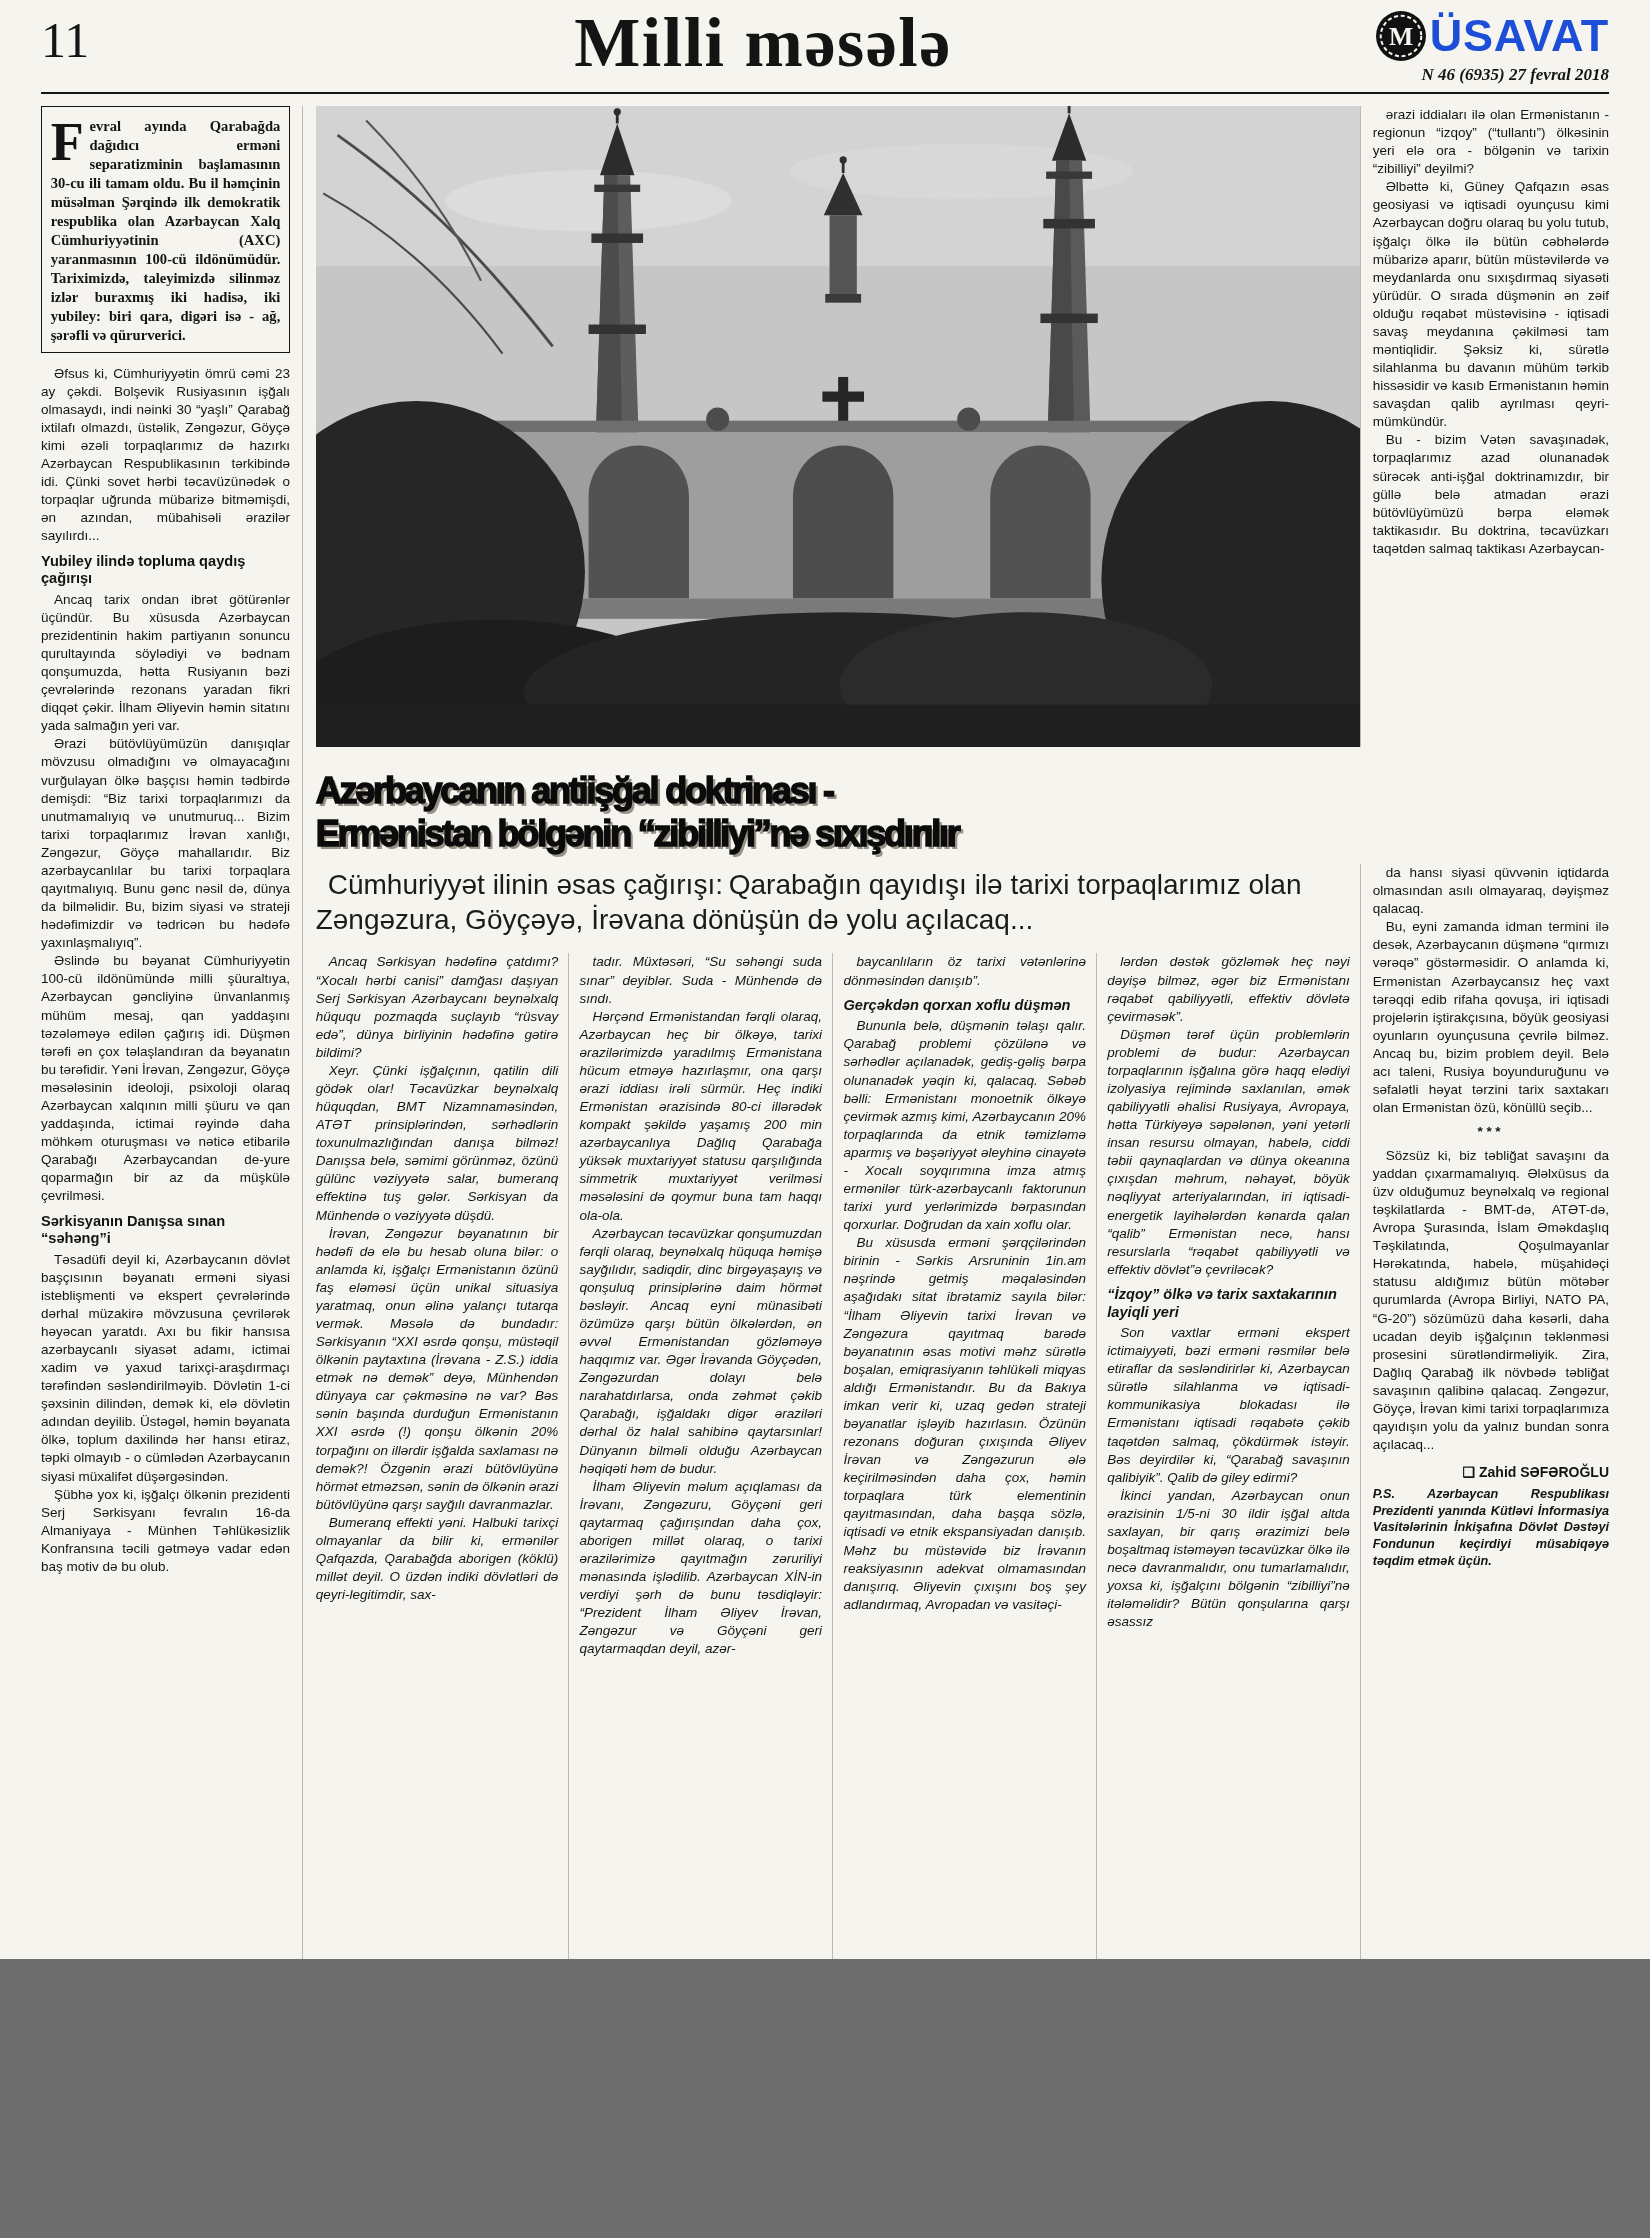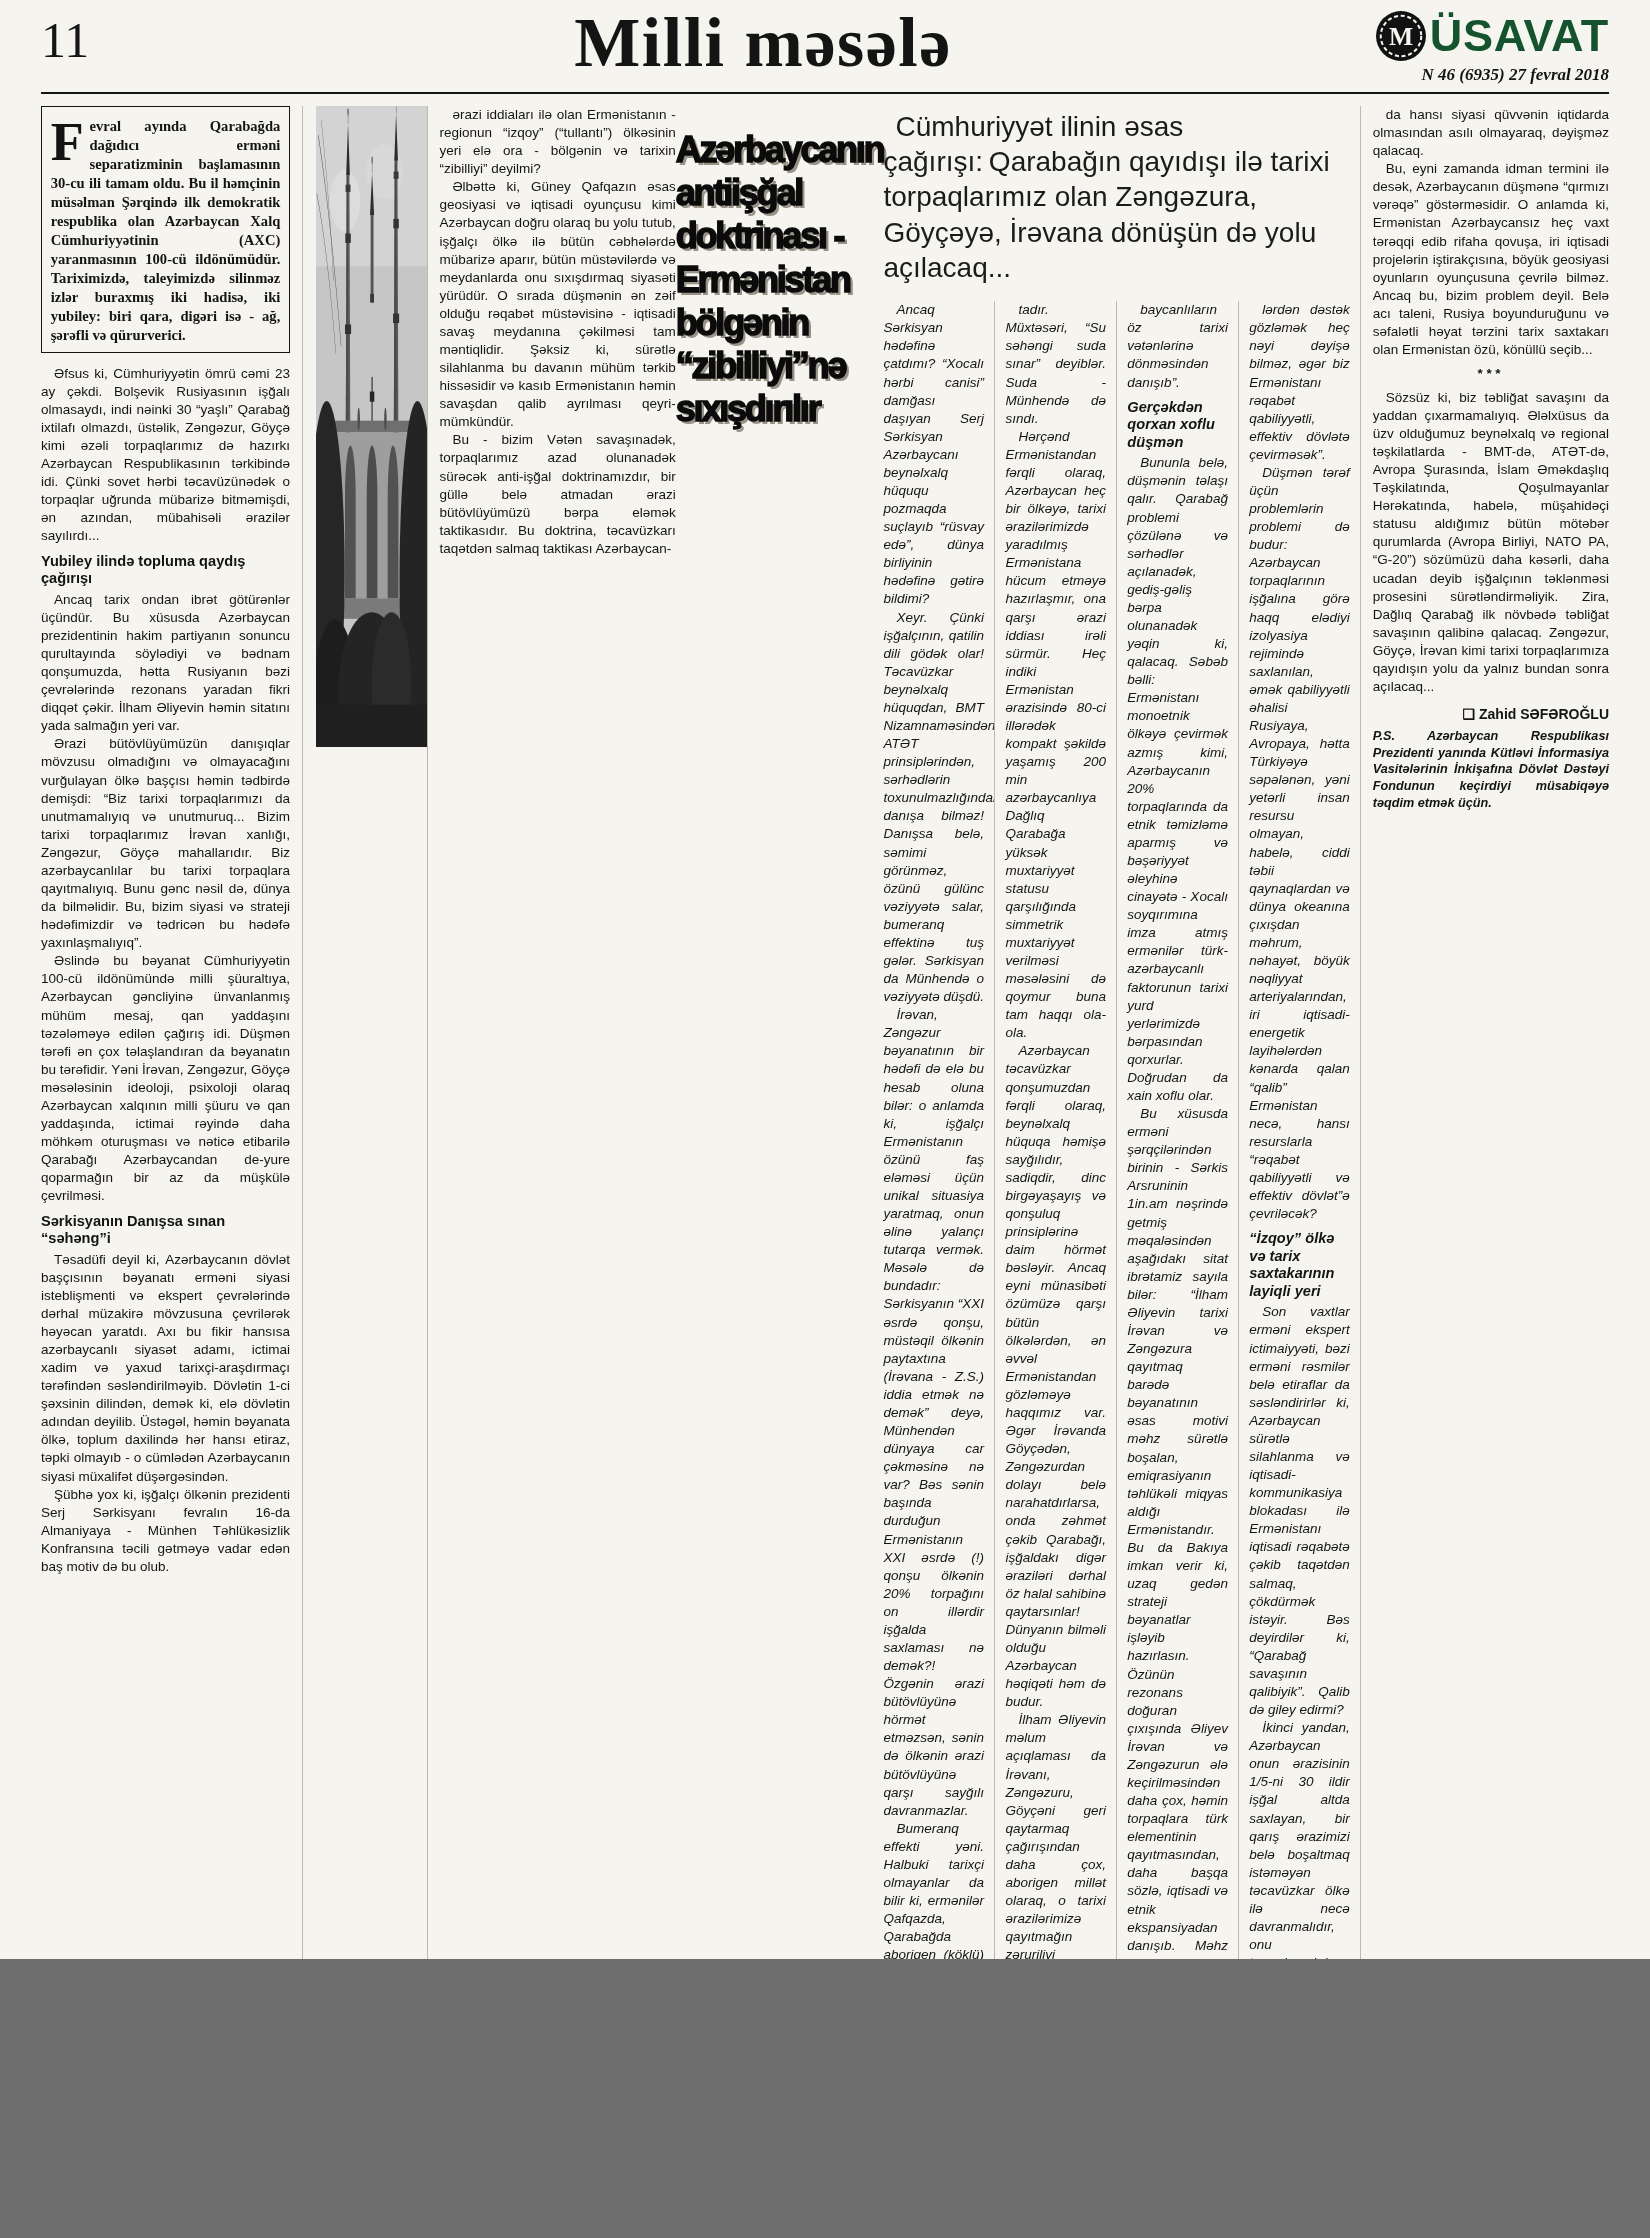--- a/index.html
+++ b/index.html
@@ -8,30 +8,30 @@
     background:#f5f4ef; color:#141414; overflow:hidden;
     padding:6px 41px 26px; font-family:"Liberation Sans", sans-serif; position:relative;
   }
   
   .header { display:flex; align-items:flex-start; border-bottom:2.2px solid #141414; padding-bottom:5.8px; }
   .page-num { width:218px; font:400 50px/1 "Liberation Serif", serif; padding-top:8.7px; }
   .section-title { flex:1; text-align:center; margin:0; font:700 70px/1.05 "Liberation Serif", serif; letter-spacing:1.5px; }
   .masthead { width:342px; text-align:right; padding-top:2.9px; }
   .logo-row { display:flex; justify-content:flex-end; align-items:center; gap:1.5px; }
   .emblem svg { width:54px; height:54px; display:block; }
-  .logo-text { font:700 45px/1 "Liberation Sans", sans-serif; letter-spacing:0.7px; color:#14532d; }
+  .logo-text { font:700 45px/1 "Liberation Sans", sans-serif; letter-spacing:0.7px; color:#1d4ed8; }
   .issue-line { font:italic 700 17px/1.3 "Liberation Serif", serif; margin-top:1.5px; }
   
   .content { display:flex; margin-top:11.7px; height:2097px; }
   .col { font-size:13.5px; line-height:1.34; text-align:justify; }
   .col-para { margin:0; text-indent:13px; }
   .col-para.center { text-align:center; text-indent:0; font-weight:700; letter-spacing:3.6px; margin:5.8px 0; }
   .col-subhead { font-size:14.6px; line-height:1.2; margin:7.3px 0 2.9px; text-align:left; }
   .col-left { flex:0 0 249px; width:249px; padding-right:11.7px; border-right:0.7px solid #bdb9b0; }
-  .right-region { flex:1; display:flex; flex-direction:row; padding-left:13px; min-width:0; }
+  .right-region { flex:1; display:flex; flex-direction:column; padding-left:13px; min-width:0; }
   .top-band { display:flex; }
   .photo-wrap { flex:1; height:641px; margin:0; min-width:0; }
   .photo-wrap svg { width:100%; height:100%; display:block; }
   .col-right { flex:0 0 249px; width:249px; padding-left:11.7px; border-left:0.7px solid #bdb9b0; box-sizing:border-box; }
   
   .headline { margin:22px 0 8.7px; }
   .headline-line {
     font-weight:700; font-size:36px; line-height:1.2; letter-spacing:-2.2px; color:#0b0b0b;
     font-family:"Liberation Sans", sans-serif;
     -webkit-text-stroke:1.5px #0b0b0b;

